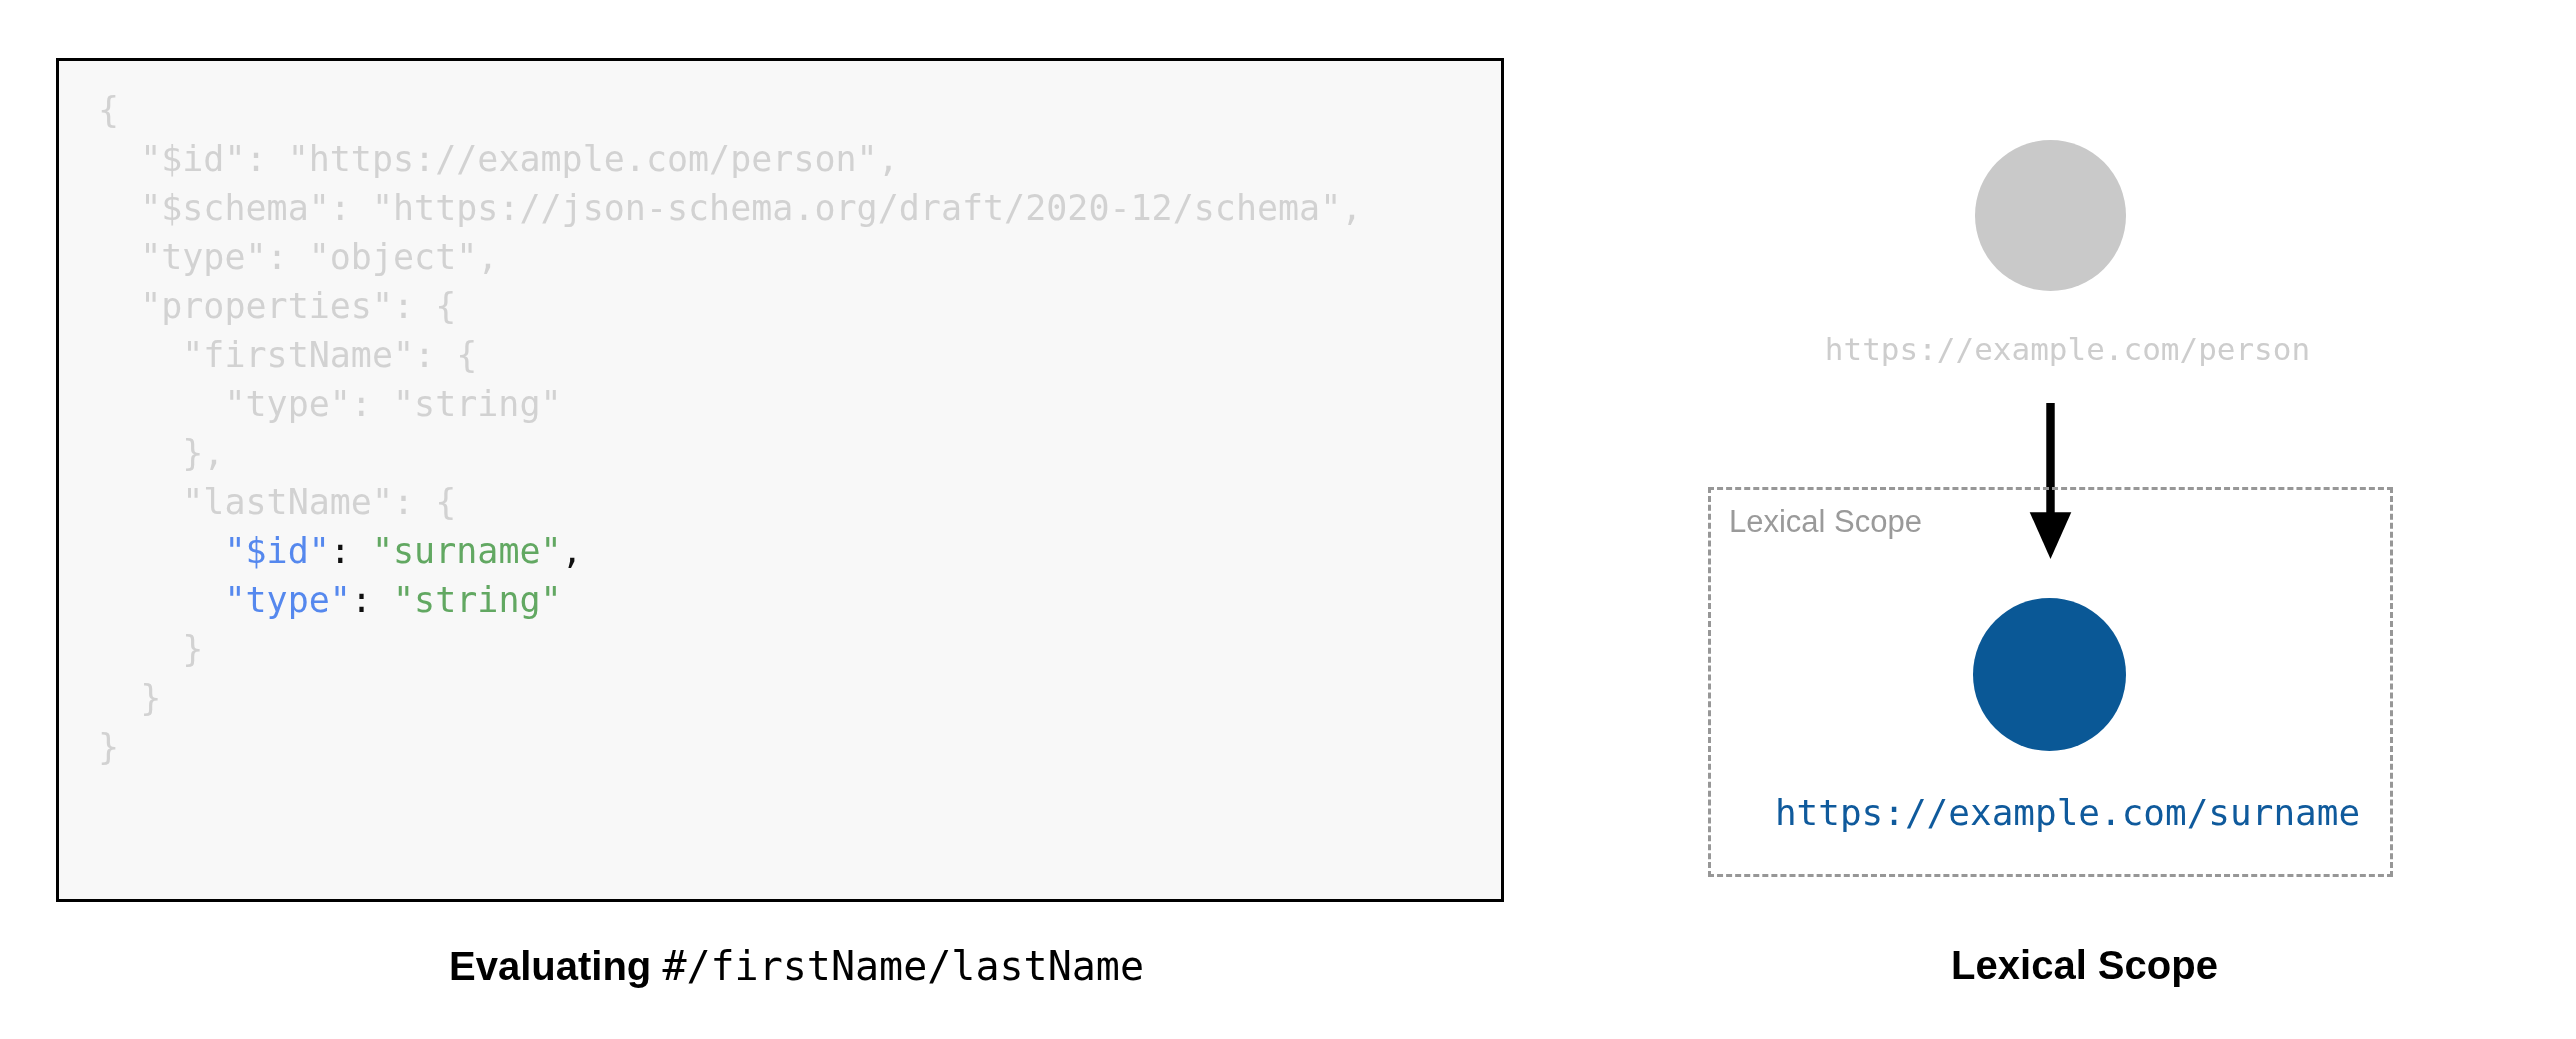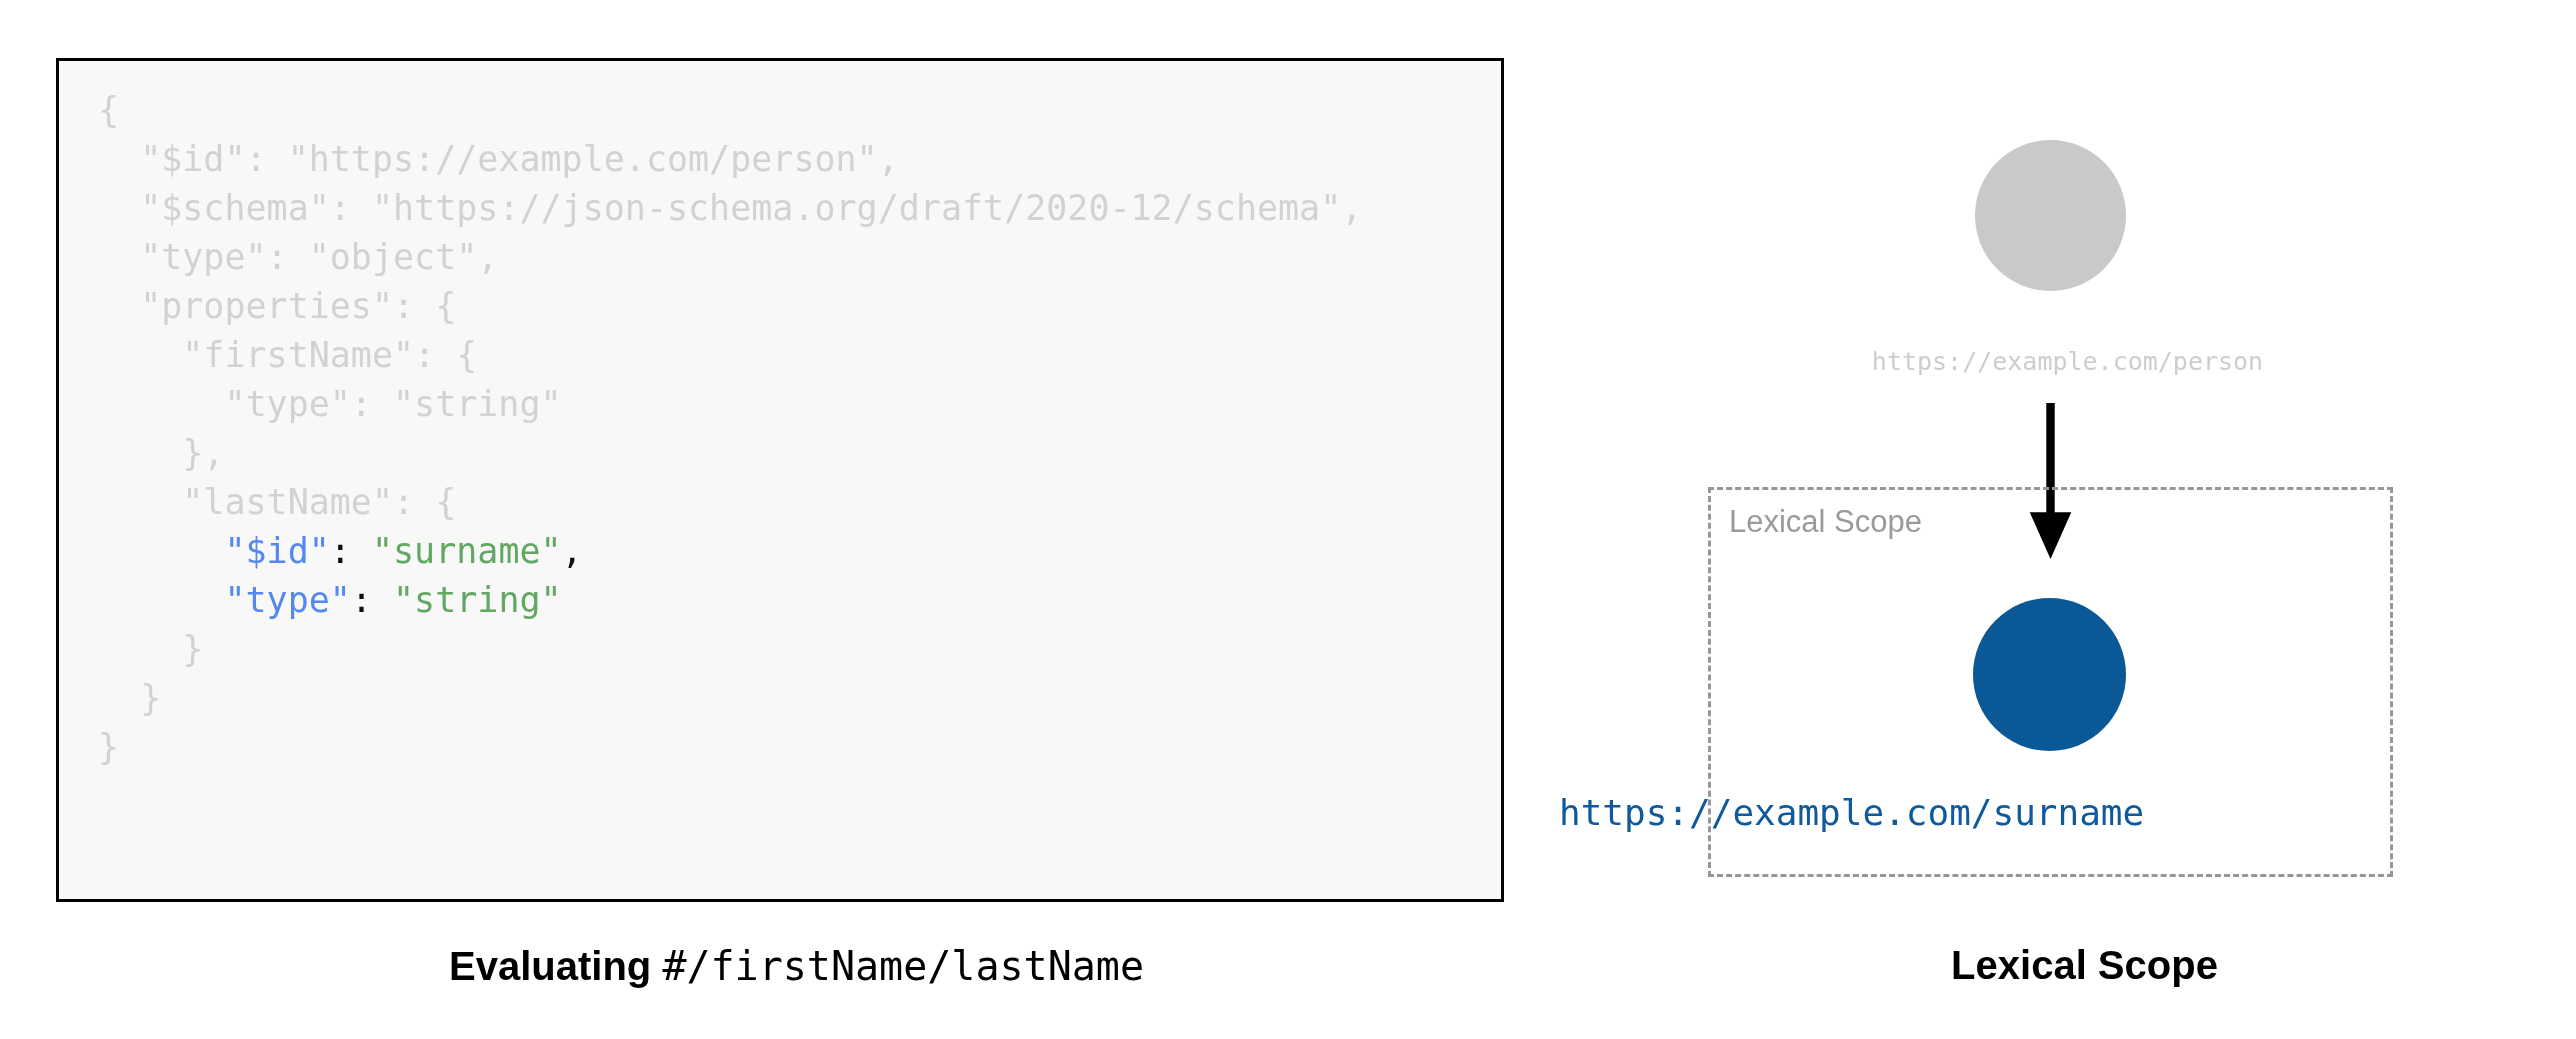--- a/index.html
+++ b/index.html
@@ -113,24 +113,23 @@
     background: #c9c9c9;
   }
 
   .node-outer-label {
     position: absolute;
     left: 0px;
     top: 331px;
     width: 1017px;
     text-align: center;
     font-family: "DejaVu Sans Mono", "Liberation Mono", monospace;
-    font-size: 25px;
+    font-size: 31px;
     color: #cdcdcd;
     white-space: nowrap;
-    margin-top: 16px;
   }
 
   
   .arrow {
     position: absolute;
     left: 459px;
     top: 403px;
     width: 65px;
     height: 156px;
   }
@@ -162,21 +161,21 @@
     width: 153px;
     height: 153px;
     background: #0a5896;
   }
 
   .node-inner-label {
     position: absolute;
     left: 0px;
     top: 792px;
     width: 1017px;
-    text-align: left;
+    text-align: center;
     font-family: "DejaVu Sans Mono", "Liberation Mono", monospace;
     font-size: 36px;
     color: #0f5a9c;
     white-space: nowrap;
   }
 
   .caption-right {
     left: 0;
     top: 943px;
     width: 1017px;

